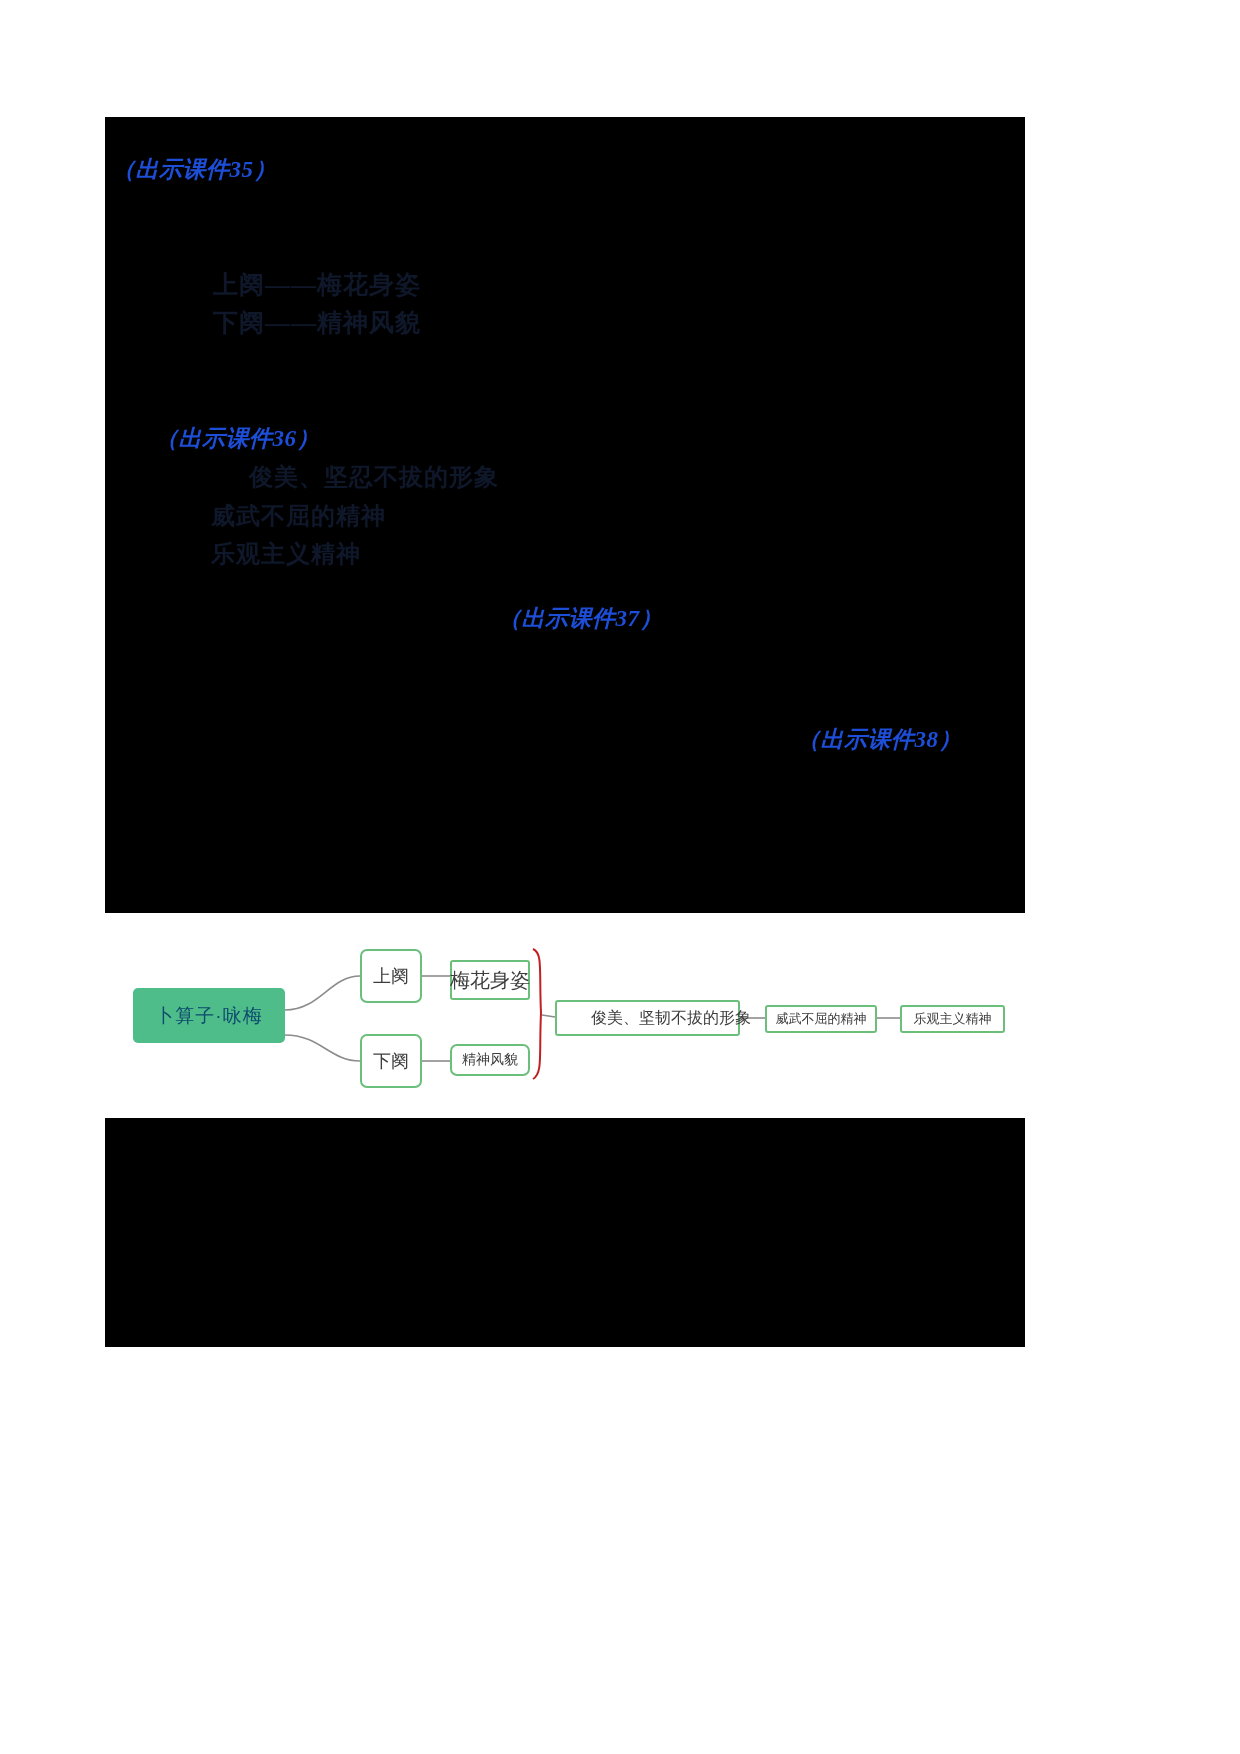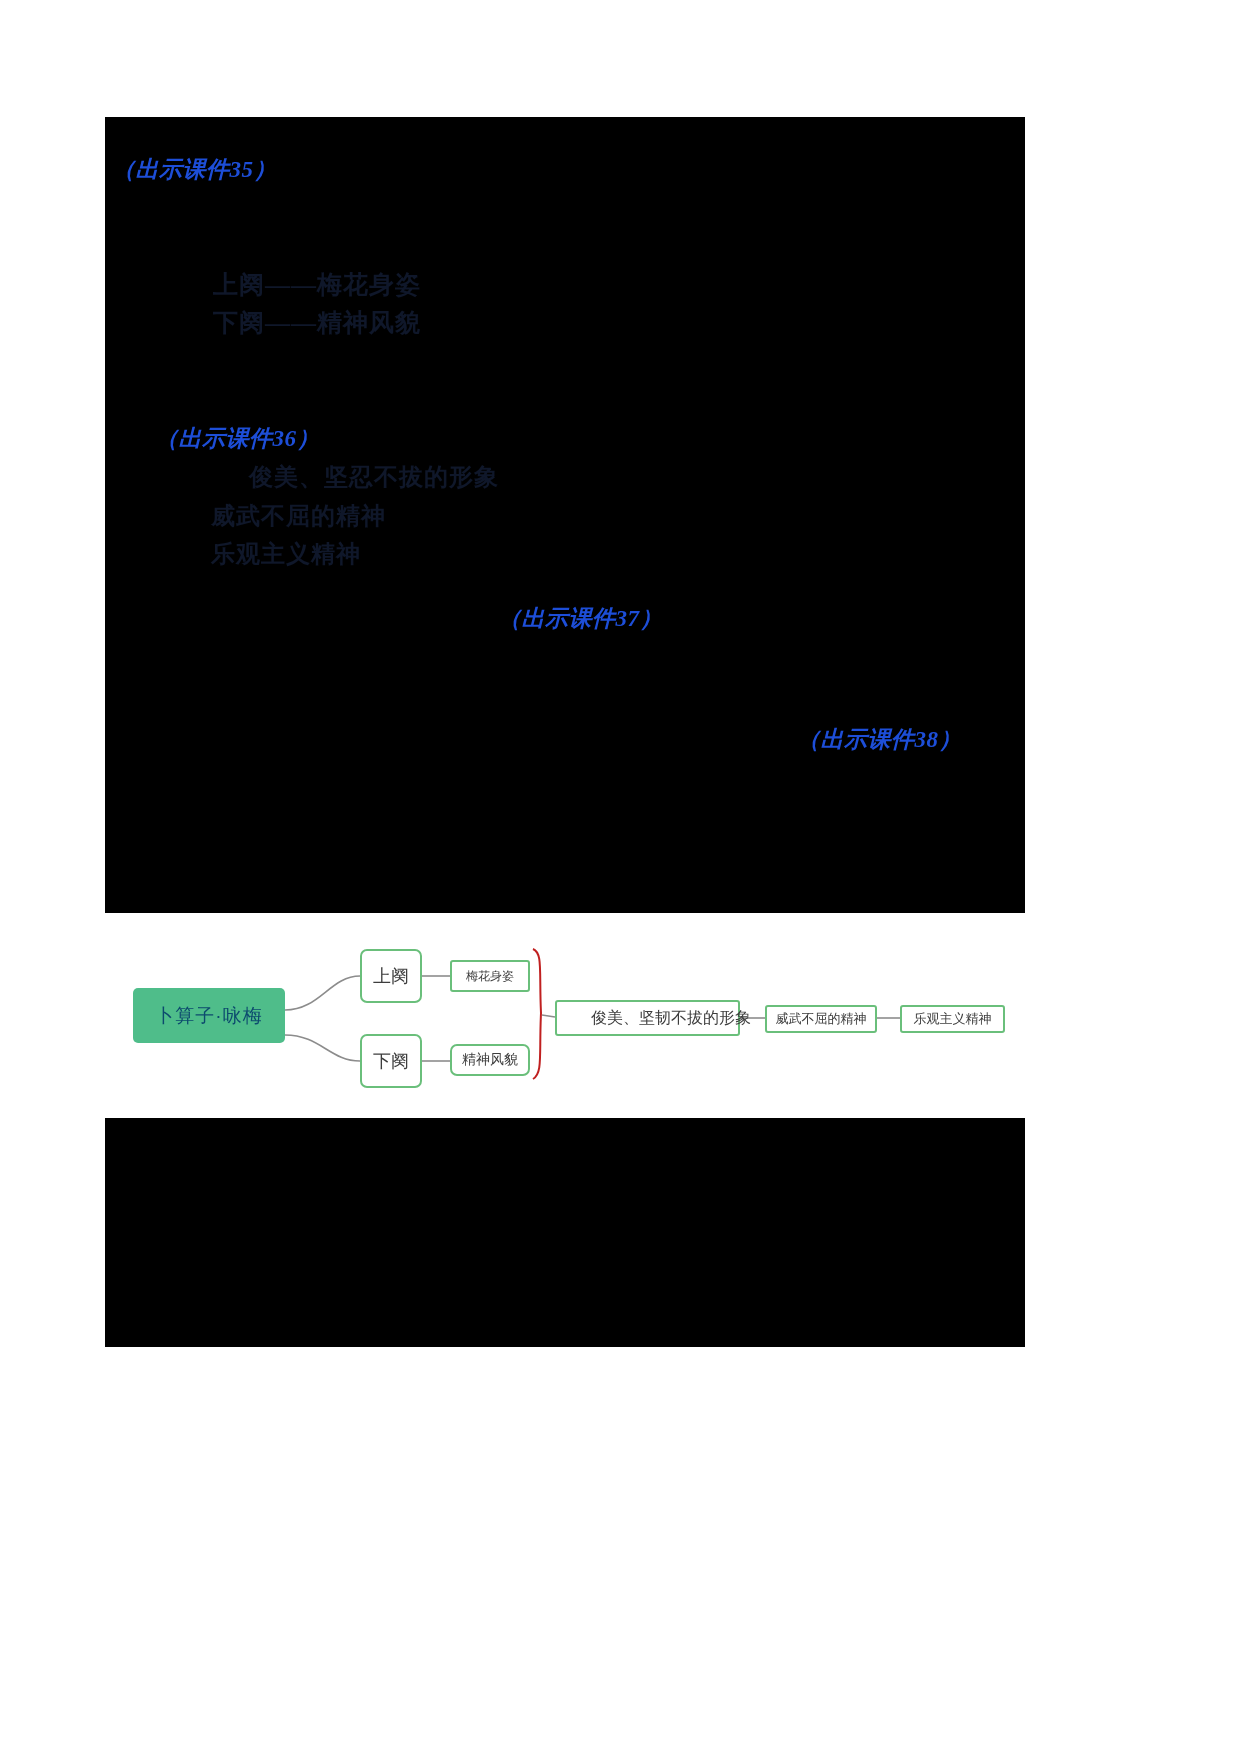--- a/index.html
+++ b/index.html
@@ -97,22 +97,22 @@
 
   #node-shangque {
     left: 255px; top: 36px; width: 62px; height: 54px;
     border-radius: 7px; font-size: 18px;
   }
   #node-xiaque {
     left: 255px; top: 121px; width: 62px; height: 54px;
     border-radius: 7px; font-size: 18px;
   }
   #node-meihua {
-    left: 345px; top: 47px; width: 80px; height: 32px;
-    border-radius: 3px; font-size: 12px;
+    left: 345px; top: 47px; width: 80px; height: 40px;
+    border-radius: 3px; font-size: 20px;
   }
   #node-jingshen {
     left: 345px; top: 131px; width: 80px; height: 32px;
     border-radius: 7px; font-size: 14px;
   }
   #node-junmei {
     left: 450px; top: 87px; width: 185px; height: 36px;
     border-radius: 3px; font-size: 16px; padding-left: 47px;
   }
   #node-weiwu {

